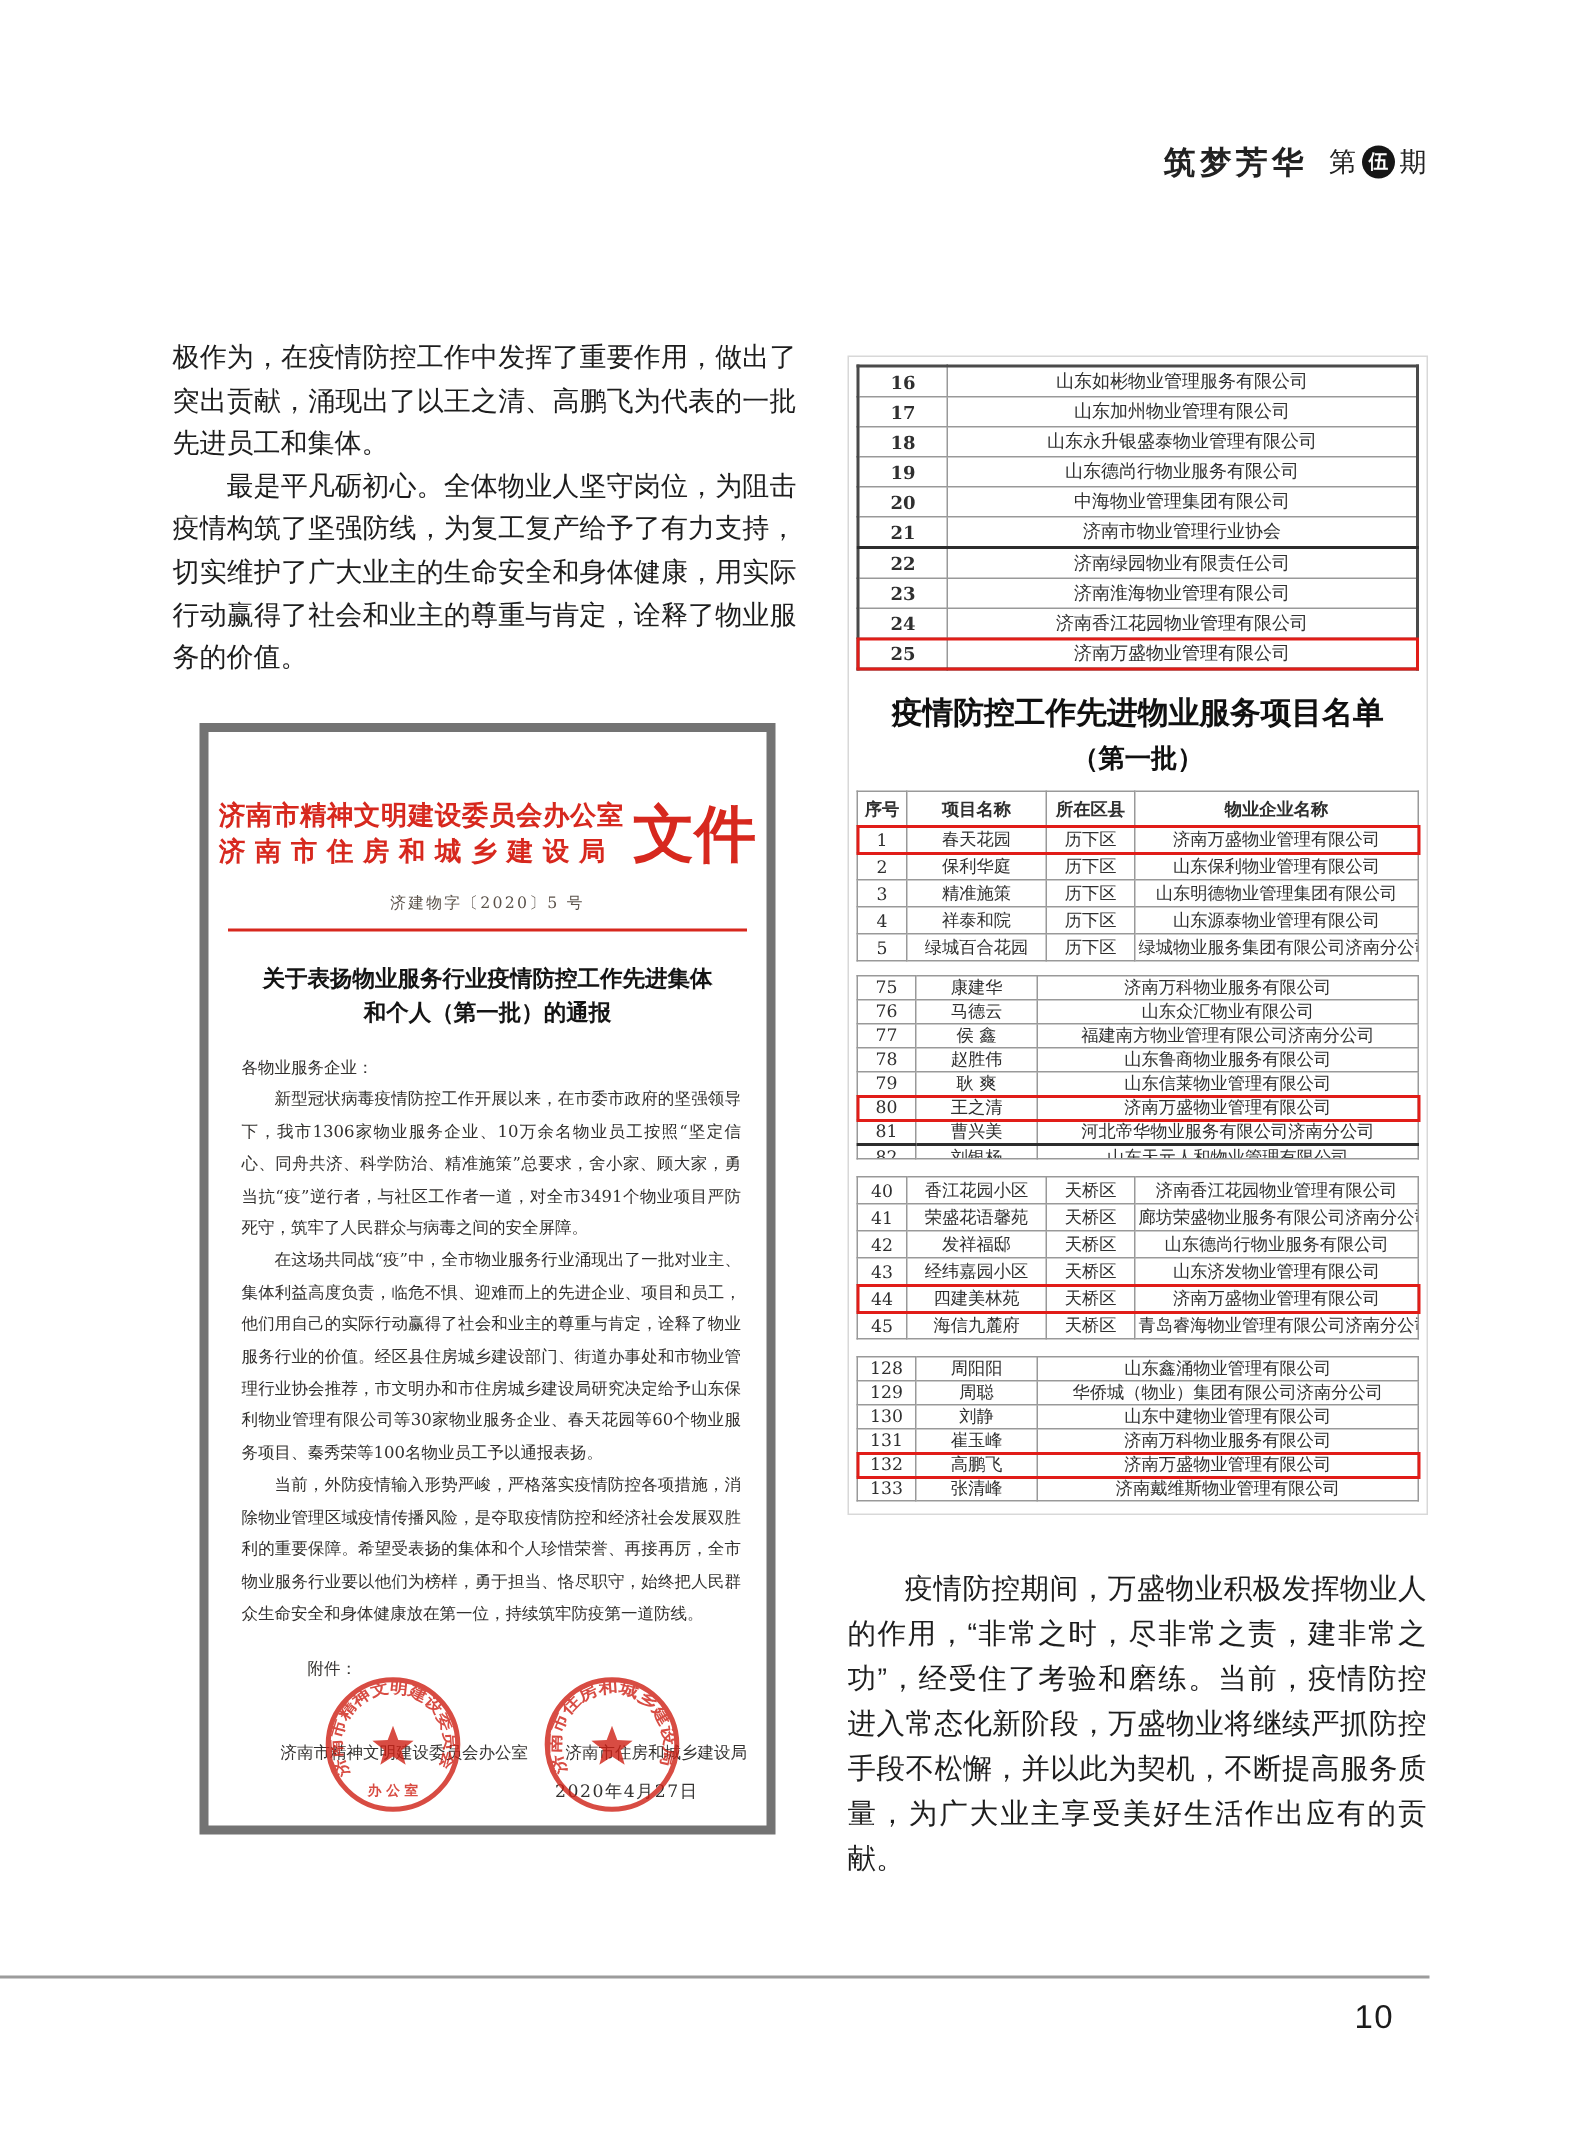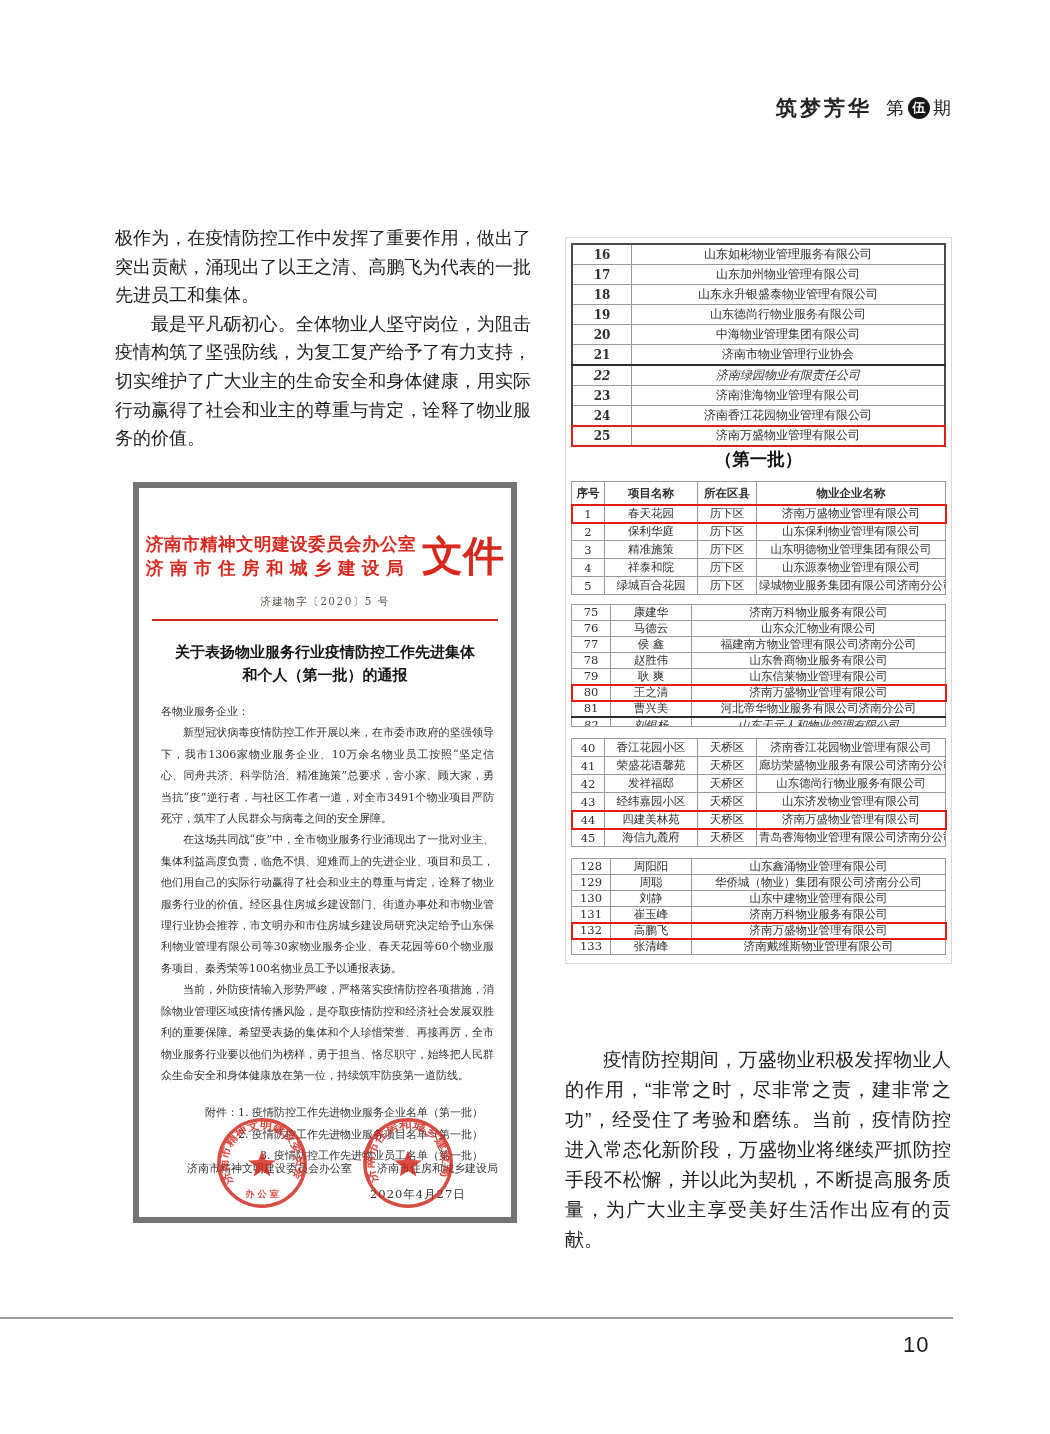--- a/index.html
+++ b/index.html
@@ -58,21 +58,21 @@
   .t-proj .c-no{width:28px;margin-top:32px;}
   .t-proj .c-name{width:88px;}
   .t-proj .c-dist{width:54px;}
   .t-emp{border:1.5px solid #565656;font-size:11.5px;}
   .t-emp td{height:15px;}
   .t-emp .c-no{width:34px;}
   .t-emp .c-pname{width:76px;}
   .cw{line-height:15px;}
   tr.clipped .cw{height:8px;overflow:hidden;}
   tr.clipped td{height:8px;}
-  tr.seam td{border-top:2.5px solid #2d2d2d;font-style:italic;}
+  tr.seam td{border-top:2.5px solid #2d2d2d;}
   tr.hl{outline:2.5px solid #e11d18;outline-offset:-1px;}
   .list-title{text-align:center;font-weight:bold;font-size:20.5px;color:#101010;margin:14px 0 4px 0;}
   .list-subtitle{text-align:center;font-weight:bold;font-size:17.5px;color:#101010;margin:0 0 10px 0;}
   .gap8{height:9px;} .gap10{height:11px;}
 
   
   .closing{position:absolute;left:565px;top:1045px;width:386px;font-size:19px;line-height:30px;
     text-align:justify;color:#1d1d1d;}
   .closing p{margin:0;text-indent:2em;}
 
@@ -112,26 +112,20 @@
       <p class="salutation">各物业服务企业：</p>
       <div>
 
       <p>新型冠状病毒疫情防控工作开展以来，在市委市政府的坚强领导下，我市1306家物业服务企业、10万余名物业员工按照“坚定信心、同舟共济、科学防治、精准施策”总要求，舍小家、顾大家，勇当抗“疫”逆行者，与社区工作者一道，对全市3491个物业项目严防死守，筑牢了人民群众与病毒之间的安全屏障。</p>
           <p>在这场共同战“疫”中，全市物业服务行业涌现出了一批对业主、集体利益高度负责，临危不惧、迎难而上的先进企业、项目和员工，他们用自己的实际行动赢得了社会和业主的尊重与肯定，诠释了物业服务行业的价值。经区县住房城乡建设部门、街道办事处和市物业管理行业协会推荐，市文明办和市住房城乡建设局研究决定给予山东保利物业管理有限公司等30家物业服务企业、春天花园等60个物业服务项目、秦秀荣等100名物业员工予以通报表扬。</p>
           <p>当前，外防疫情输入形势严峻，严格落实疫情防控各项措施，消除物业管理区域疫情传播风险，是夺取疫情防控和经济社会发展双胜利的重要保障。希望受表扬的集体和个人珍惜荣誉、再接再厉，全市物业服务行业要以他们为榜样，勇于担当、恪尽职守，始终把人民群众生命安全和身体健康放在第一位，持续筑牢防疫第一道防线。</p>
         </div>
     </div>
     <div class="attachments">
       <div class="att-label">附件：</div>
-      <div class="att-items">
-
-      <div>1. 疫情防控工作先进物业服务企业名单（第一批）</div>
-          <div>2. 疫情防控工作先进物业服务项目名单（第一批）</div>
-          <div>3. 疫情防控工作先进物业员工名单（第一批）</div>
-        </div>
     </div>
     <div class="sig-row">
       <span>济南市精神文明建设委员会办公室</span>
       <span>济南市住房和城乡建设局</span>
     </div>
     <div class="doc-date">2020年4月27日</div>
 
     <svg class="stamp stamp-left" viewBox="0 0 100 100">
       <circle cx="50" cy="50" r="45" fill="none" stroke="#cf2015" stroke-width="3.5"></circle>
       <path id="s1arc" d="M 20 70 A 36 36 0 1 1 80 70" fill="none"></path>
@@ -201,20 +195,21 @@
             <td>济南香江花园物业管理有限公司</td>
           </tr>
 
           <tr class="hl">
             <td class="c-no">25</td>
             <td>济南万盛物业管理有限公司</td>
           </tr>
         </tbody>
     </table>
 
+    <div class="list-title">疫情防控工作先进物业服务项目名单</div>
     <div class="list-subtitle">（第一批）</div>
 
     <table class="t-proj">
       <tbody>
         <tr class="hd">
           <td class="c-no">序号</td>
           <td class="c-name">项目名称</td>
           <td class="c-dist">所在区县</td>
           <td>物业企业名称</td>
         </tr>

